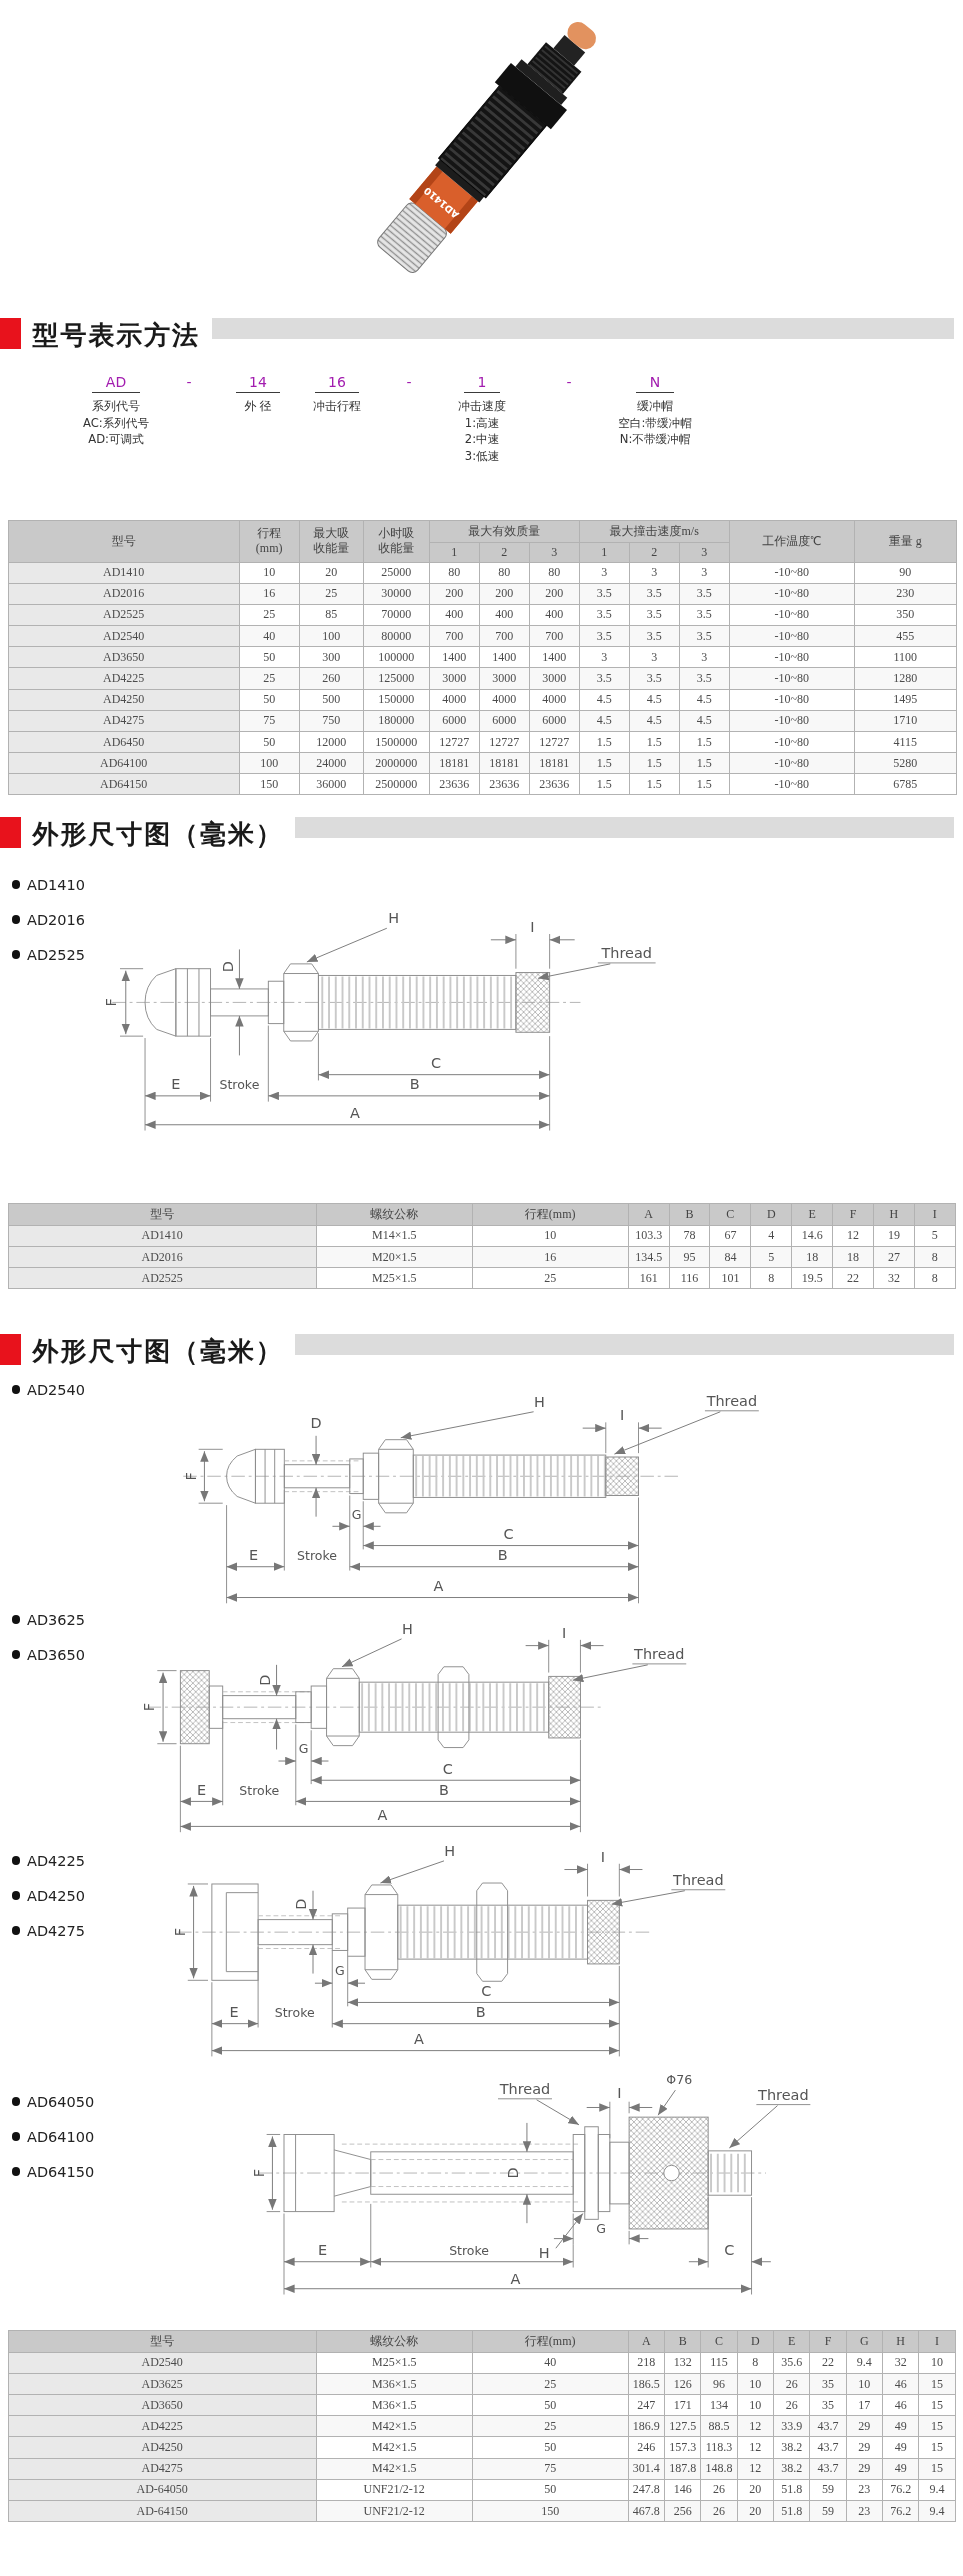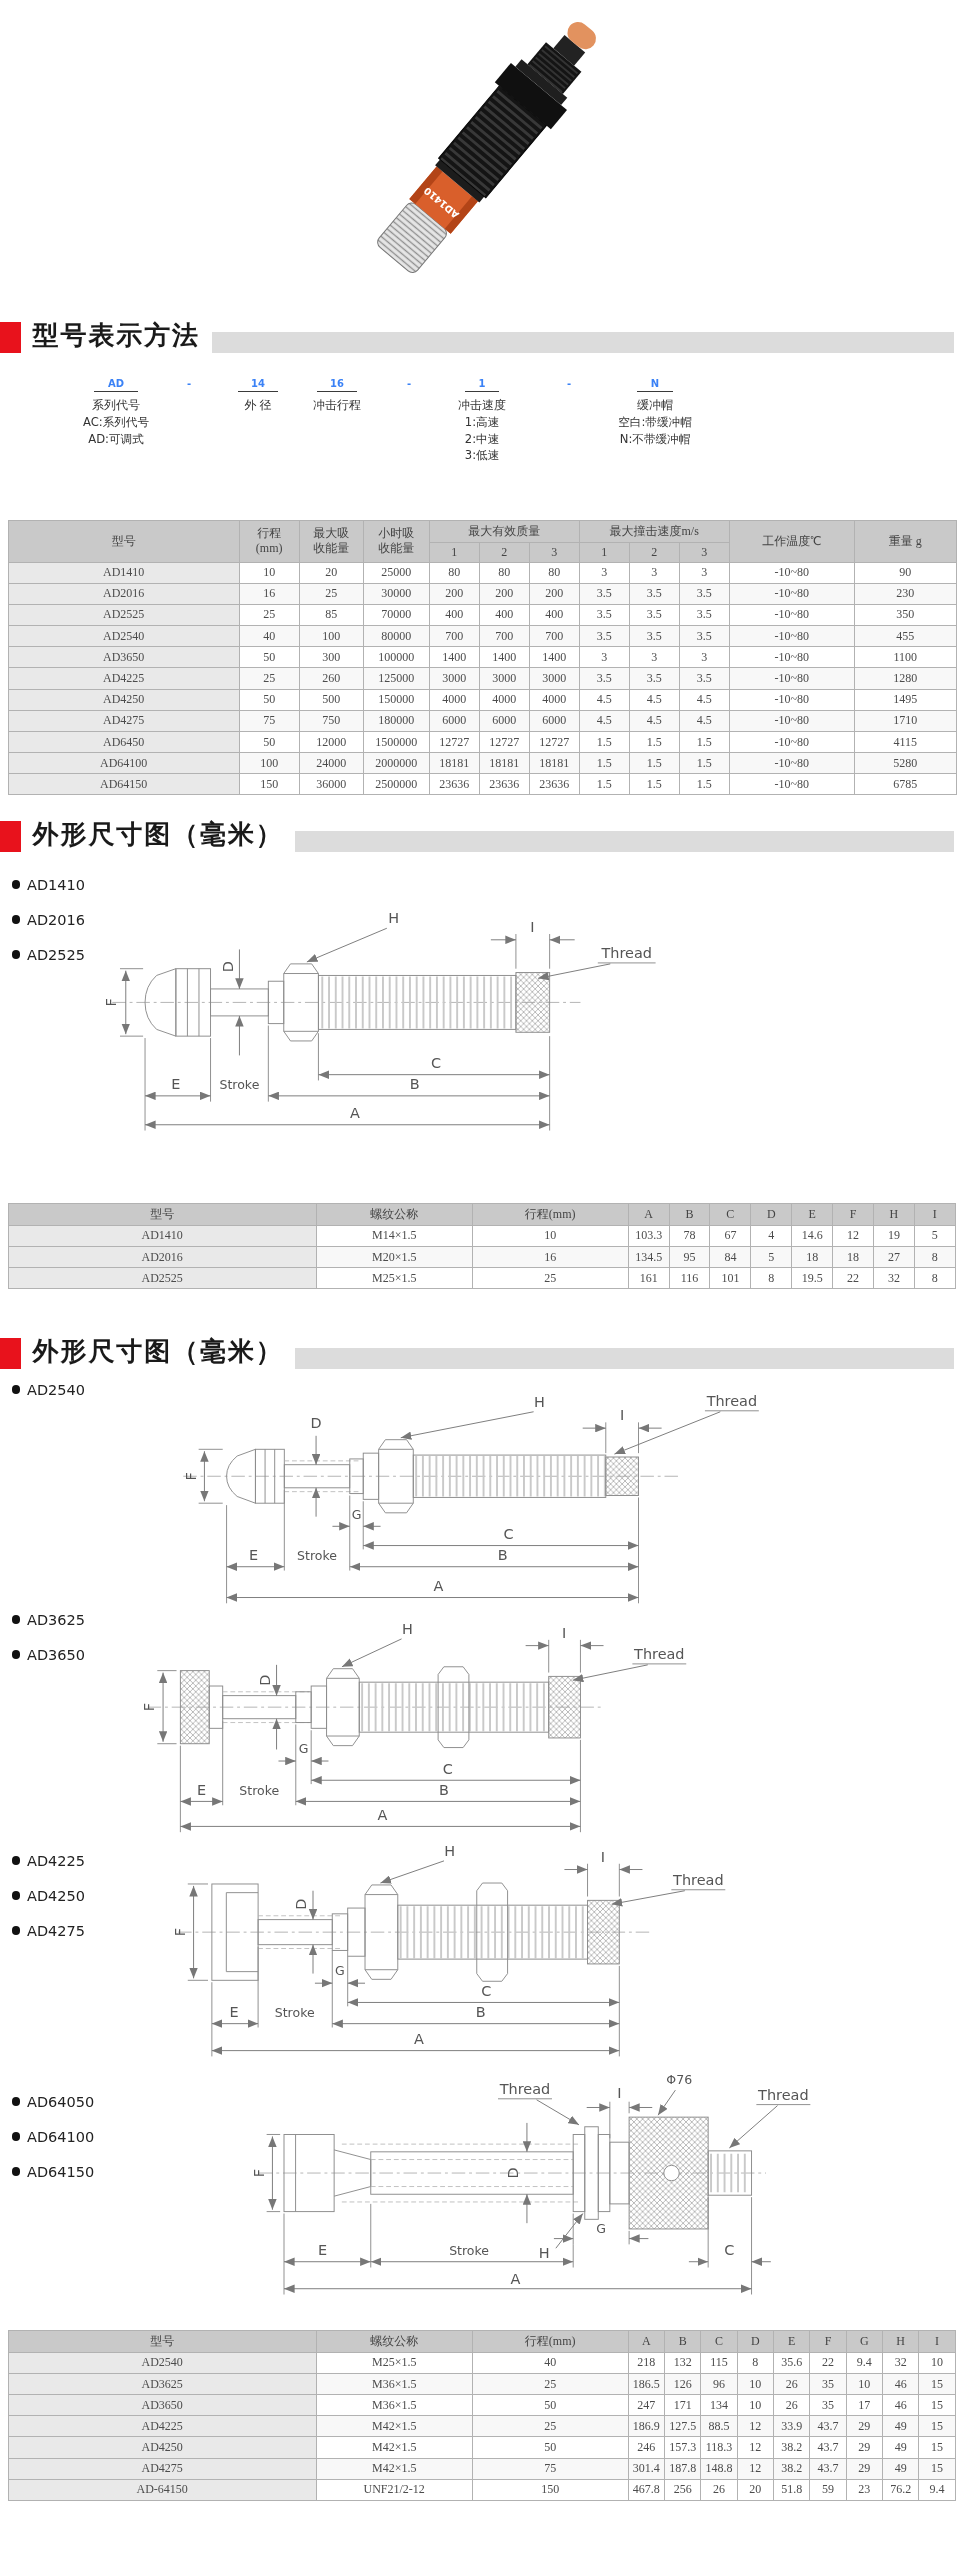--- a/index.html
+++ b/index.html
@@ -1,26 +1,26 @@
 <!DOCTYPE html>
 <html><head>
 <meta charset="utf-8">
 <style>
   html,body{margin:0;padding:0;background:#fff;}
   .page{position:relative;width:964px;height:2576px;margin:0 auto;background:#fff;
         font-family:"DejaVu Sans","Liberation Sans",sans-serif;overflow:hidden;}
   
-  .sec-header{position:absolute;left:0;width:964px;display:flex;align-items:flex-end;height:35px;}
+  .sec-header{position:absolute;left:0;width:964px;display:flex;align-items:flex-start;height:35px;}
   .red-block{width:21px;height:31px;background:#e8121c;flex:0 0 auto;}
   .sec-title{font-size:26px;font-weight:bold;color:#1a1a1a;margin:0 11.6px;letter-spacing:1.9px;white-space:nowrap;}
   .gray-bar{flex:1;height:21px;background:#dcdcdc;margin-right:9.6px;}
   
   .mc{position:absolute;top:372px;left:0;width:964px;height:106px;}
   .mc-col{position:absolute;top:0;width:164px;transform:translateX(-50%);text-align:center;color:#333;}
-  .mc-code{display:inline-block;font-size:10px;font-weight:bold;color:#3b82f6;padding:0 13.5px 1px;border-bottom:1.9px solid #3a3a3a;line-height:1.2;}
+  .mc-code{display:inline-block;font-size:14px;font-weight:normal;color:#a21caf;padding:0 13.5px 1px;border-bottom:1.9px solid #3a3a3a;line-height:1.2;}
   .mc-code.dash{border-bottom:none;padding:0 1.9px;}
   .mc-label{margin-top:4.8px;font-size:12px;font-family:Liberation Serif, serif;}
   .mc-note{font-size:11.6px;line-height:1.45;color:#333;}
   
   table{border-collapse:collapse;width:100%;table-layout:fixed;font-size:12px;color:#4c4c4c;}
   th,td{border:1px solid #b2b2b2;text-align:center;padding:1.9px 1px;overflow:hidden;white-space:nowrap;}
   thead th{background:#c9c9c9;font-weight:normal;color:#444;}
   tbody td{height:16.4px;background:#fff;}
   tbody td:first-child{background:#e9e9e9;}
   tbody tr:nth-child(even) td:not(:first-child){background:#f8f8f8;}
@@ -871,20 +871,34 @@
             <td>187.8</td>
             <td>148.8</td>
             <td>12</td>
             <td>38.2</td>
             <td>43.7</td>
             <td>29</td>
             <td>49</td>
             <td>15</td>
           </tr>
           <tr>
+            <td>AD-64050</td>
+            <td>UNF21/2-12</td>
+            <td>50</td>
+            <td>247.8</td>
+            <td>146</td>
+            <td>26</td>
+            <td>20</td>
+            <td>51.8</td>
+            <td>59</td>
+            <td>23</td>
+            <td>76.2</td>
+            <td>9.4</td>
+          </tr>
+          <tr>
             <td>AD-64150</td>
             <td>UNF21/2-12</td>
             <td>150</td>
             <td>467.8</td>
             <td>256</td>
             <td>26</td>
             <td>20</td>
             <td>51.8</td>
             <td>59</td>
             <td>23</td>

